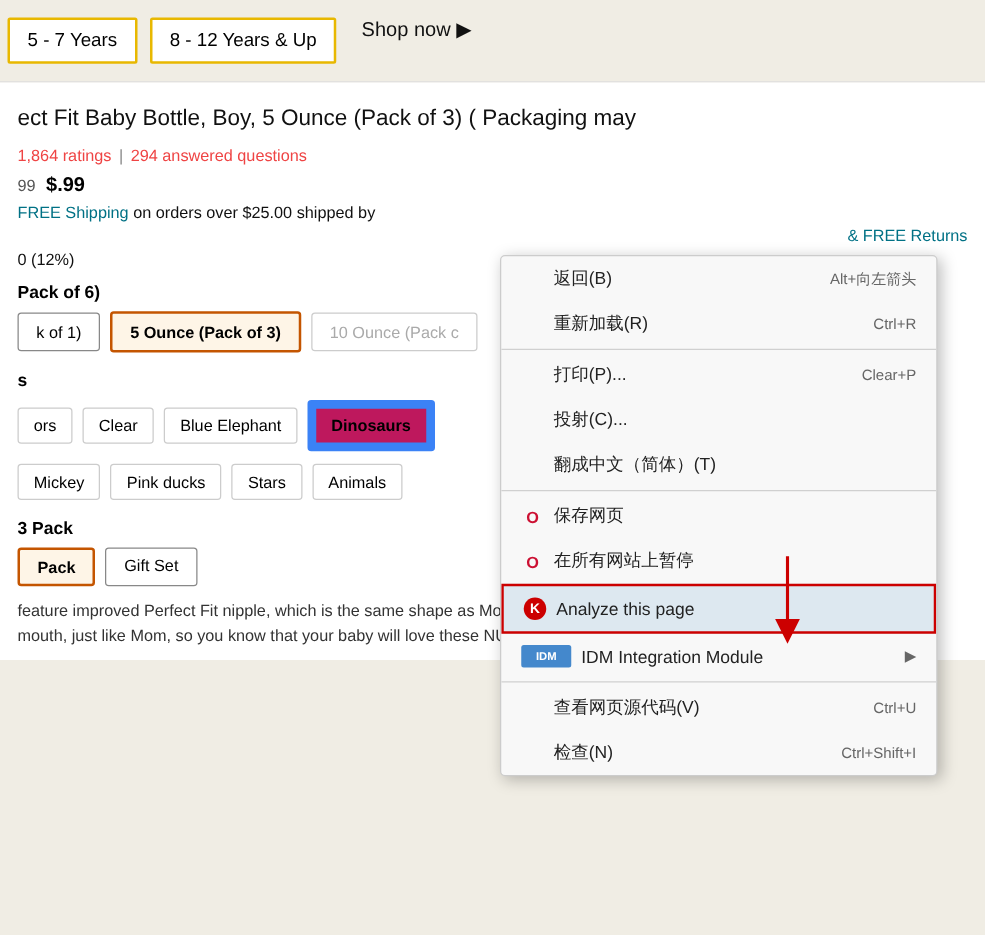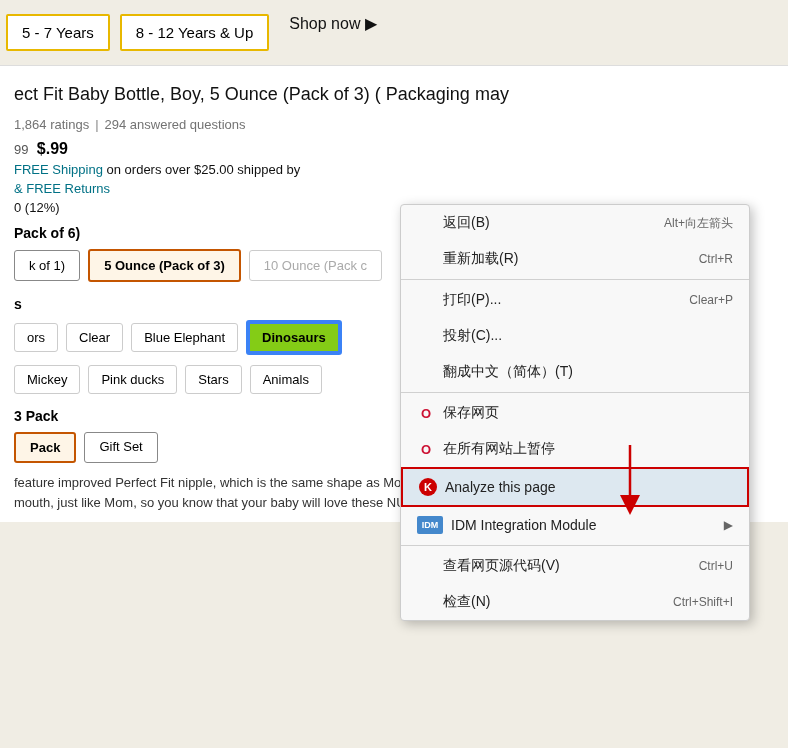--- a/index.html
+++ b/index.html
@@ -51,21 +51,21 @@
       line-height: 1.4;
       margin-bottom: 10px;
     }
     .ratings-row {
       display: flex;
       align-items: center;
       gap: 6px;
       margin-bottom: 8px;
     }
     .ratings-link {
-      color: #737373;
+      color: #ef4444;
       font-size: 13px;
       cursor: pointer;
     }
     .separator {
       color: #888;
       font-size: 13px;
     }
     .price-row {
       font-size: 14px;
       color: #111;
@@ -77,20 +77,21 @@
       margin-bottom: 4px;
     }
     .free-link {
       color: #007185;
       cursor: pointer;
     }
     .free-returns {
       font-size: 13px;
       color: #111;
       margin-bottom: 4px;
+      text-align: right;
     }
     .discount {
       font-size: 13px;
       color: #111;
       margin-bottom: 10px;
     }
     .pack-label {
       font-size: 14px;
       font-weight: 600;
       margin-bottom: 8px;
@@ -133,22 +134,22 @@
     }
     .color-option {
       border: 1px solid #ccc;
       padding: 6px 12px;
       font-size: 13px;
       cursor: pointer;
       background: white;
       border-radius: 3px;
     }
     .color-option.selected {
-      border: 4px solid #3b82f6;
-      background: #84cc16;
+      border: 7px solid #3b82f6;
+      background: #be185d;
       font-weight: 600;
     }
     .color-row2 {
       display: flex;
       gap: 8px;
       margin-bottom: 14px;
       flex-wrap: wrap;
       align-items: center;
     }
 
@@ -384,21 +385,21 @@
   <div class="menu-item highlighted highlighted-border" style="border: 2px solid #cc0000; background:#dde8f0;">
     <span class="menu-item-left">
       <span class="menu-icon" style="background:#cc0000; color:white; border-radius:50%; width:18px; height:18px; font-size:11px; font-weight:bold; display:flex; align-items:center; justify-content:center;">K</span>
       <span>Analyze this page</span>
     </span>
     <span class="menu-shortcut"></span>
   </div>
 
   <div class="menu-item">
     <span class="menu-item-left">
-      <span class="menu-icon" style="background:#4488cc; color:white; border-radius:2px; width:26px; height:18px; font-size:9px; font-weight:bold; display:flex; align-items:center; justify-content:center;">IDM</span>
+      <span class="menu-icon" style="background:#4488cc; color:white; border-radius:2px; width:40px; height:18px; font-size:9px; font-weight:bold; display:flex; align-items:center; justify-content:center;">IDM</span>
       <span>IDM Integration Module</span>
     </span>
     <span class="menu-shortcut">▶</span>
   </div>
 
   <div class="menu-divider"></div>
 
   <div class="menu-item">
     <span class="menu-item-left">
       <span class="menu-icon"></span>

